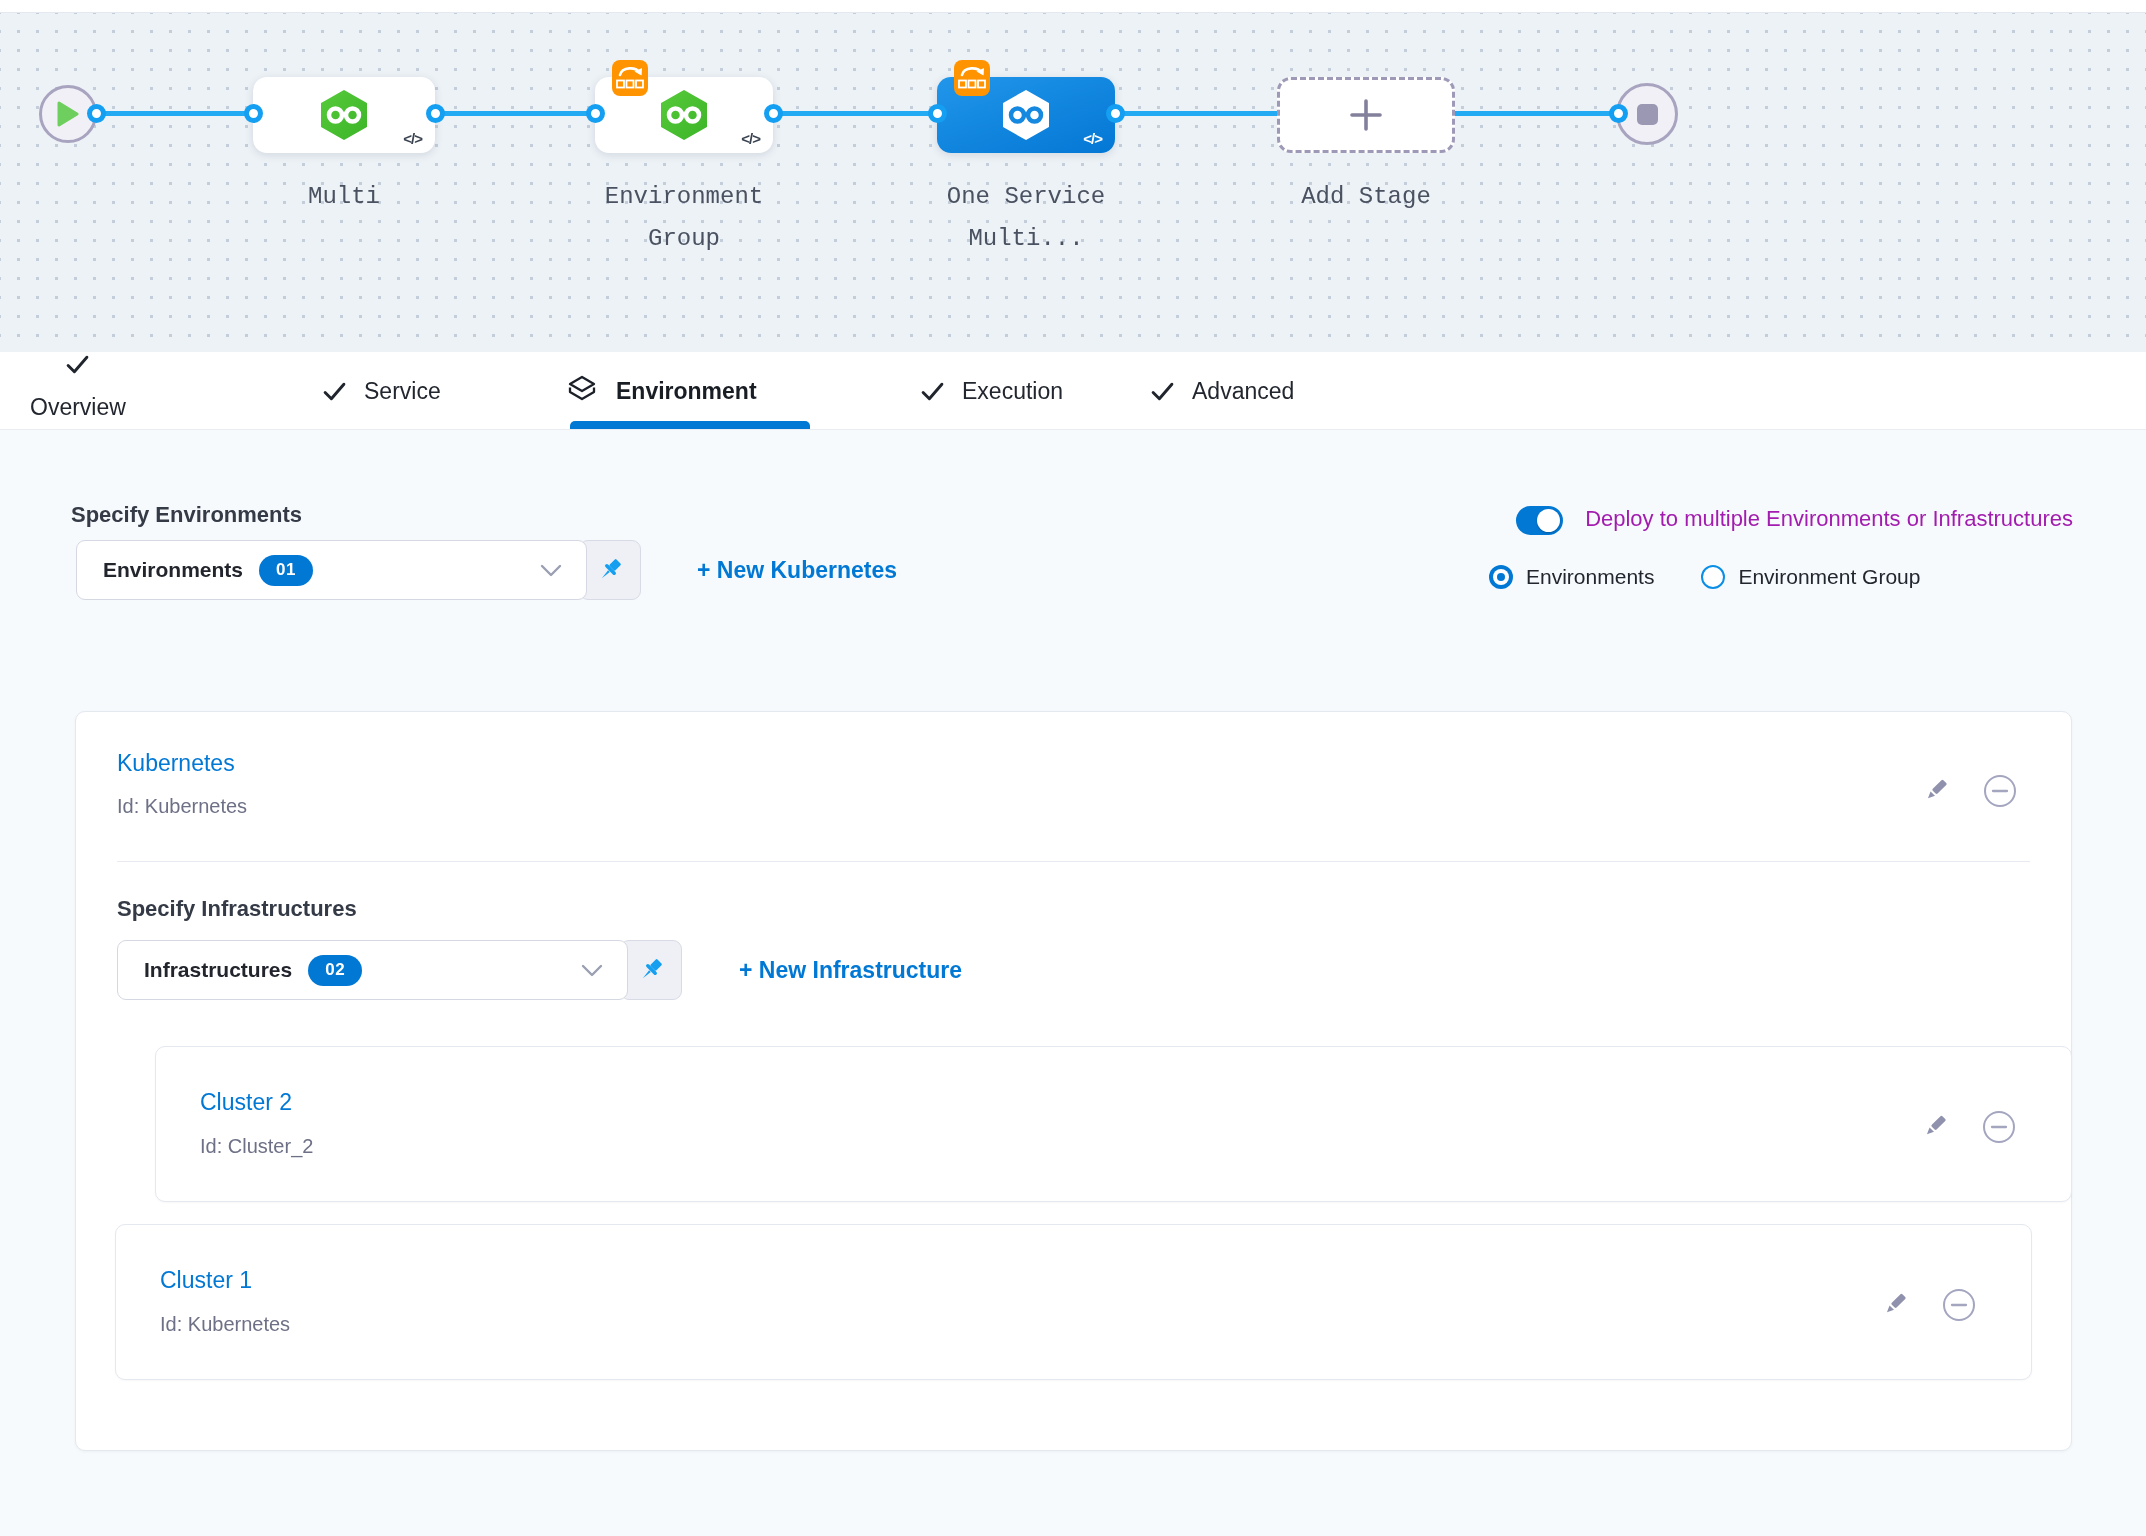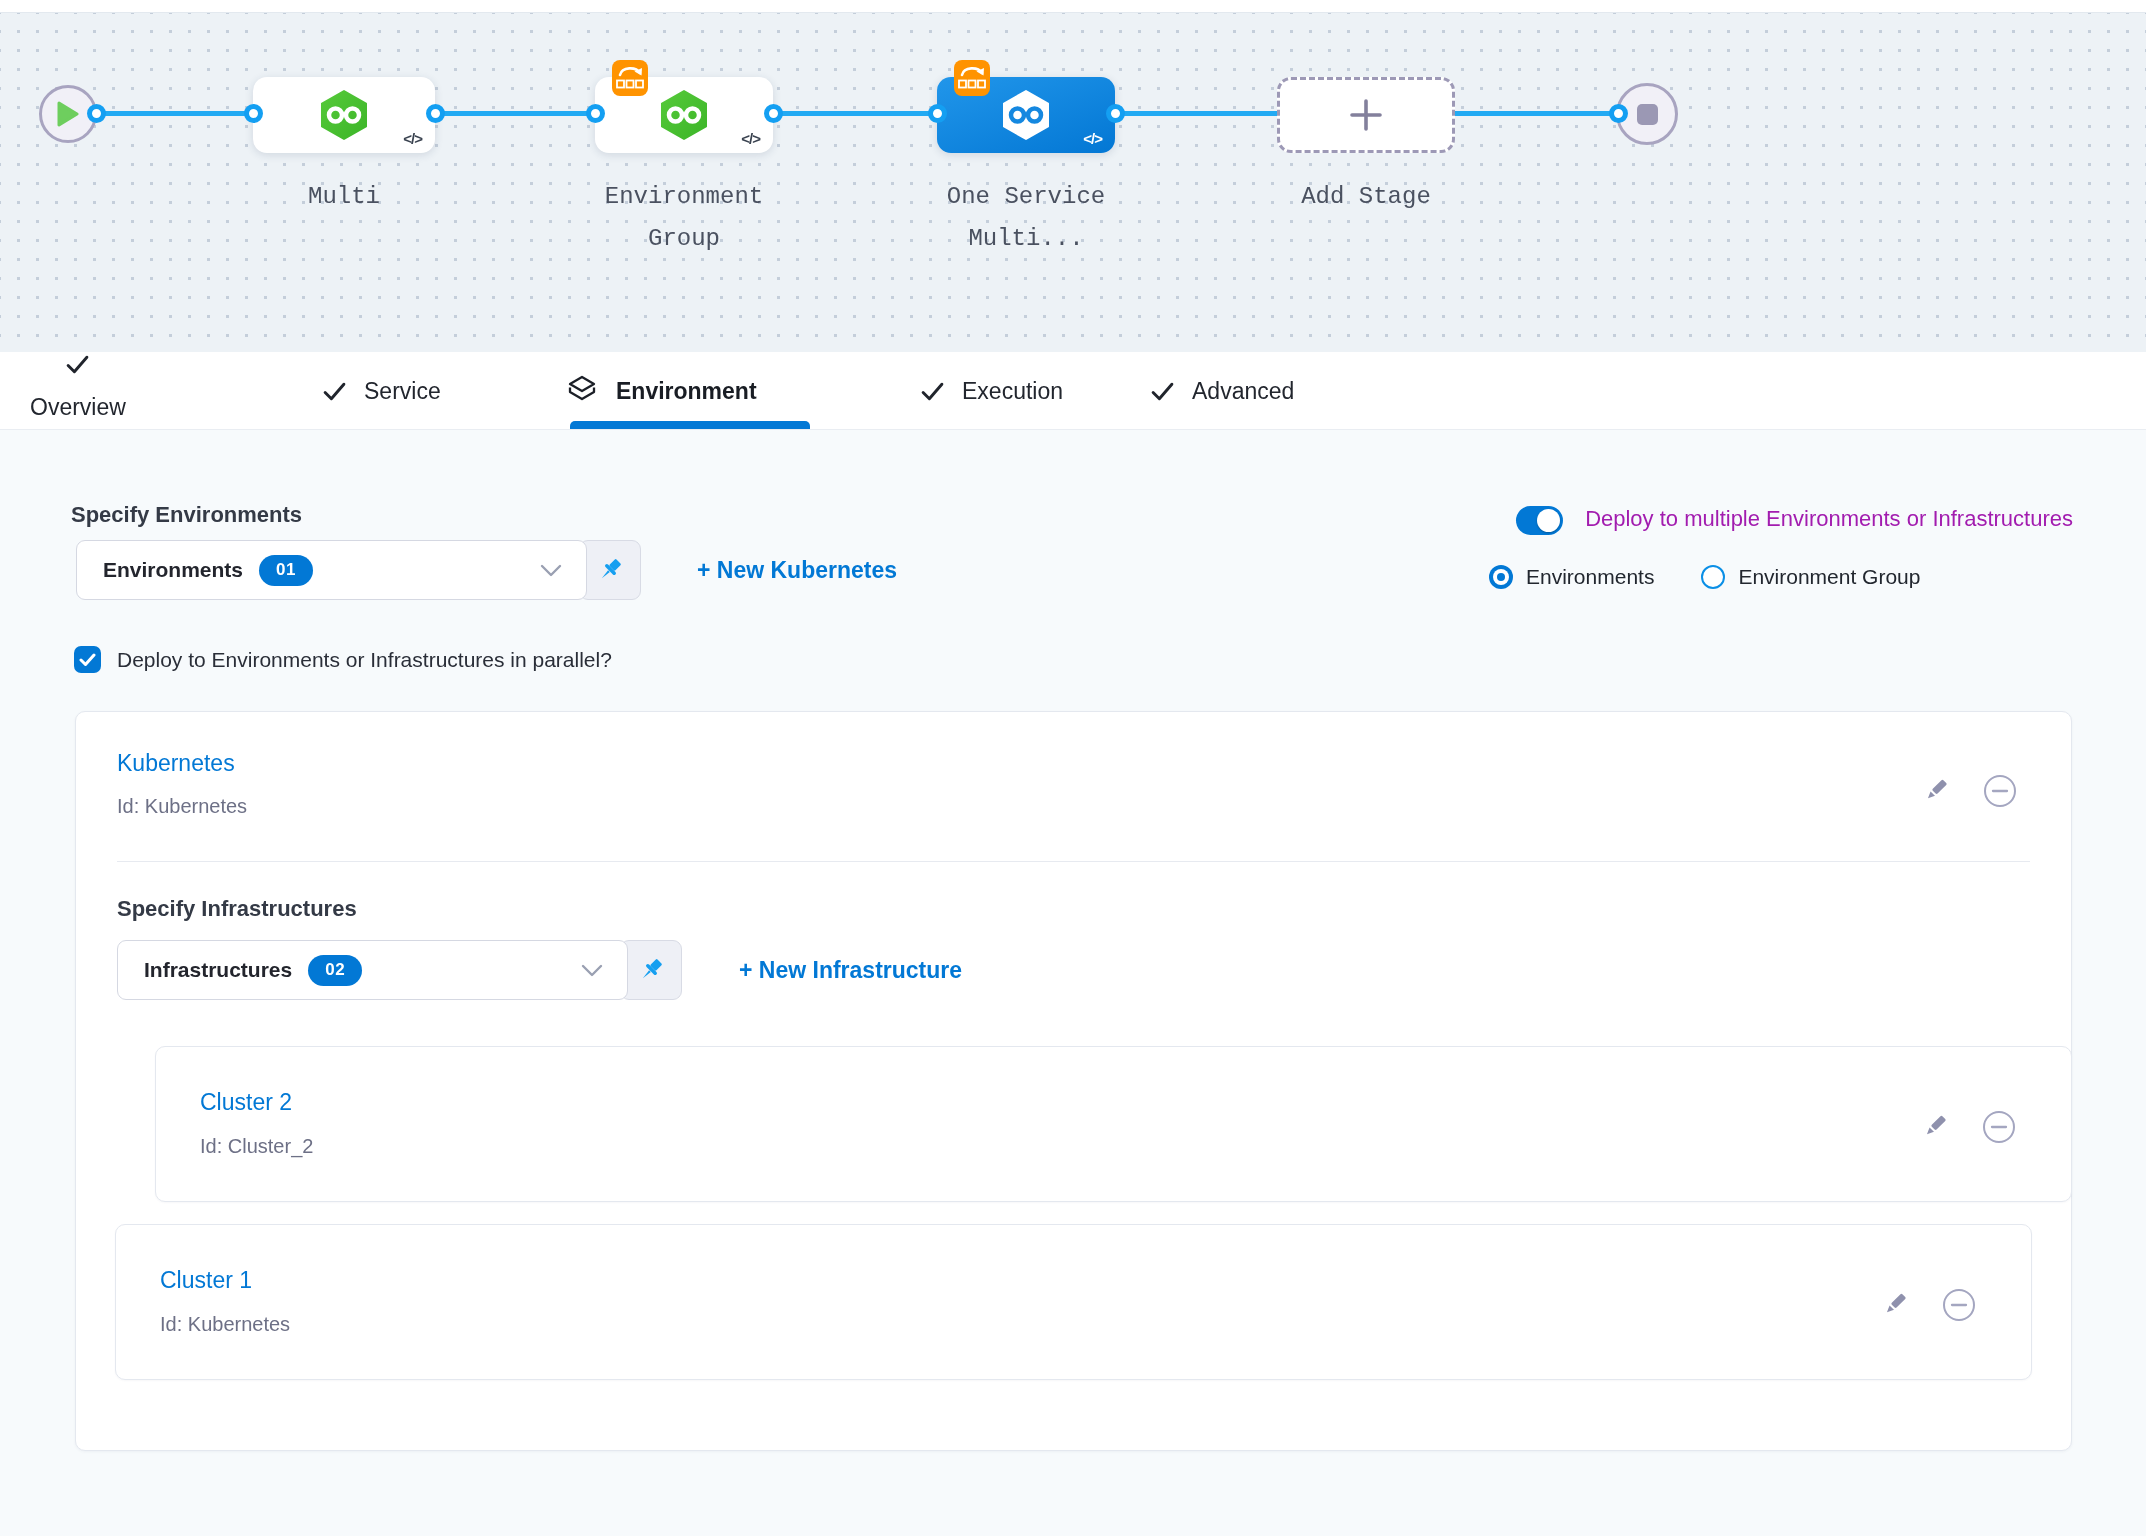--- a/index.html
+++ b/index.html
@@ -253,28 +253,20 @@
         </div>
       <span>Deploy to multiple Environments or Infrastructures</span>
     </div>
     <div class="radio-row" style="left:1489px;top:135px;">
       <span class="radio-on"></span>
       <span style="margin-left:13px;">Environments</span>
       <span class="radio-off" style="margin-left:47px;"></span>
       <span style="margin-left:13px;">Environment Group</span>
     </div>
 
-    <div class="check-row" style="left:74px;top:216px;">
-      <span class="checkbox">
-        <svg width="17" height="14" viewBox="0 0 17 14">
-          <path d="M2 7 L6.5 11.5 L15 2" fill="none" stroke="#fff" stroke-width="3" stroke-linecap="round" stroke-linejoin="round"></path>
-        </svg>
-      </span>
-      <span>Deploy to Environments or Infrastructures in parallel?</span>
-    </div>
 
     <div class="card" style="top:281px;">
 
       <div class="entity-name" style="left:41px;top:38px;">Kubernetes</div>
       <div class="entity-id" style="left:41px;top:83px;">Id: Kubernetes</div>
 
       <div class="icon-btn" style="left:1841px;top:60px;">
         <svg width="33" height="33" viewBox="0 0 32 32">
             <use href="#pencilg"></use>
           </svg>

